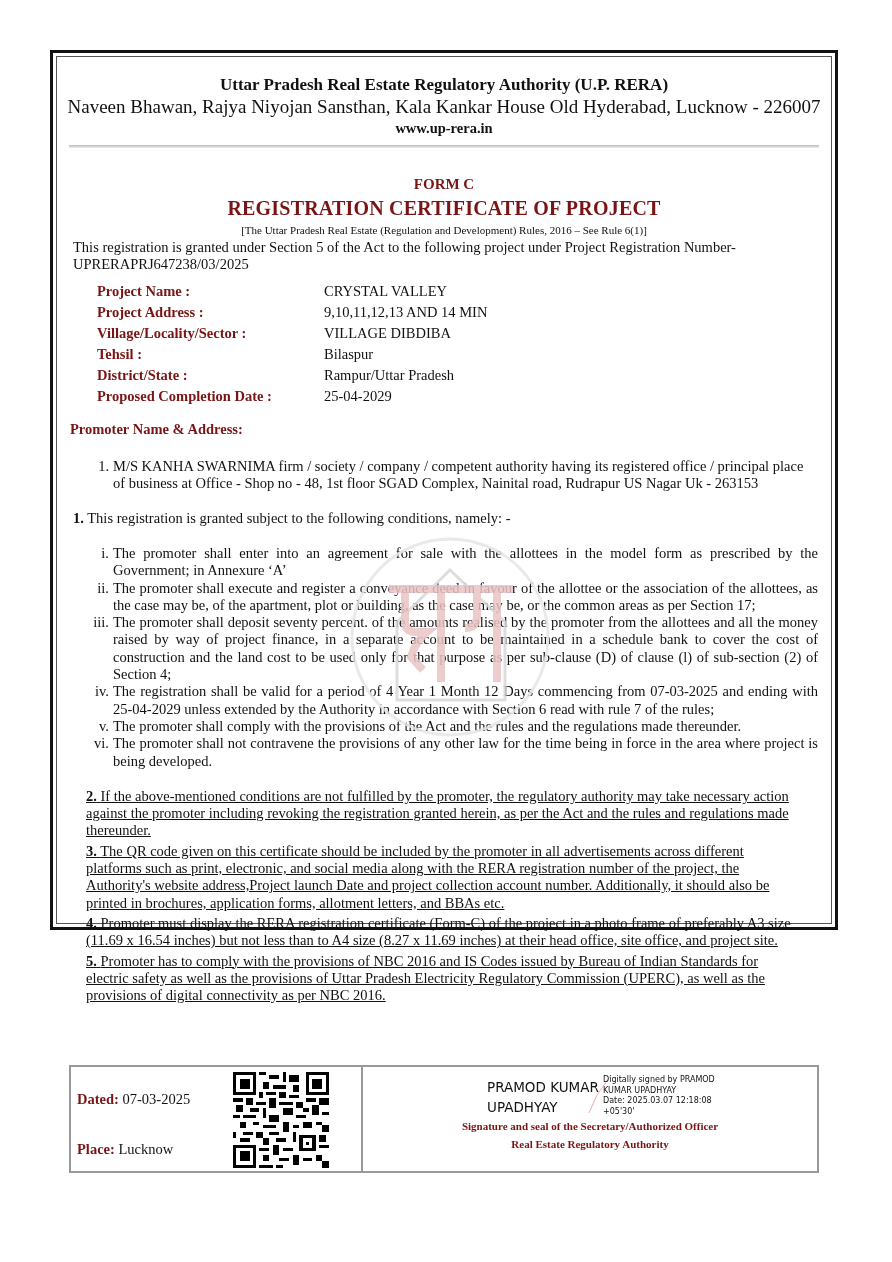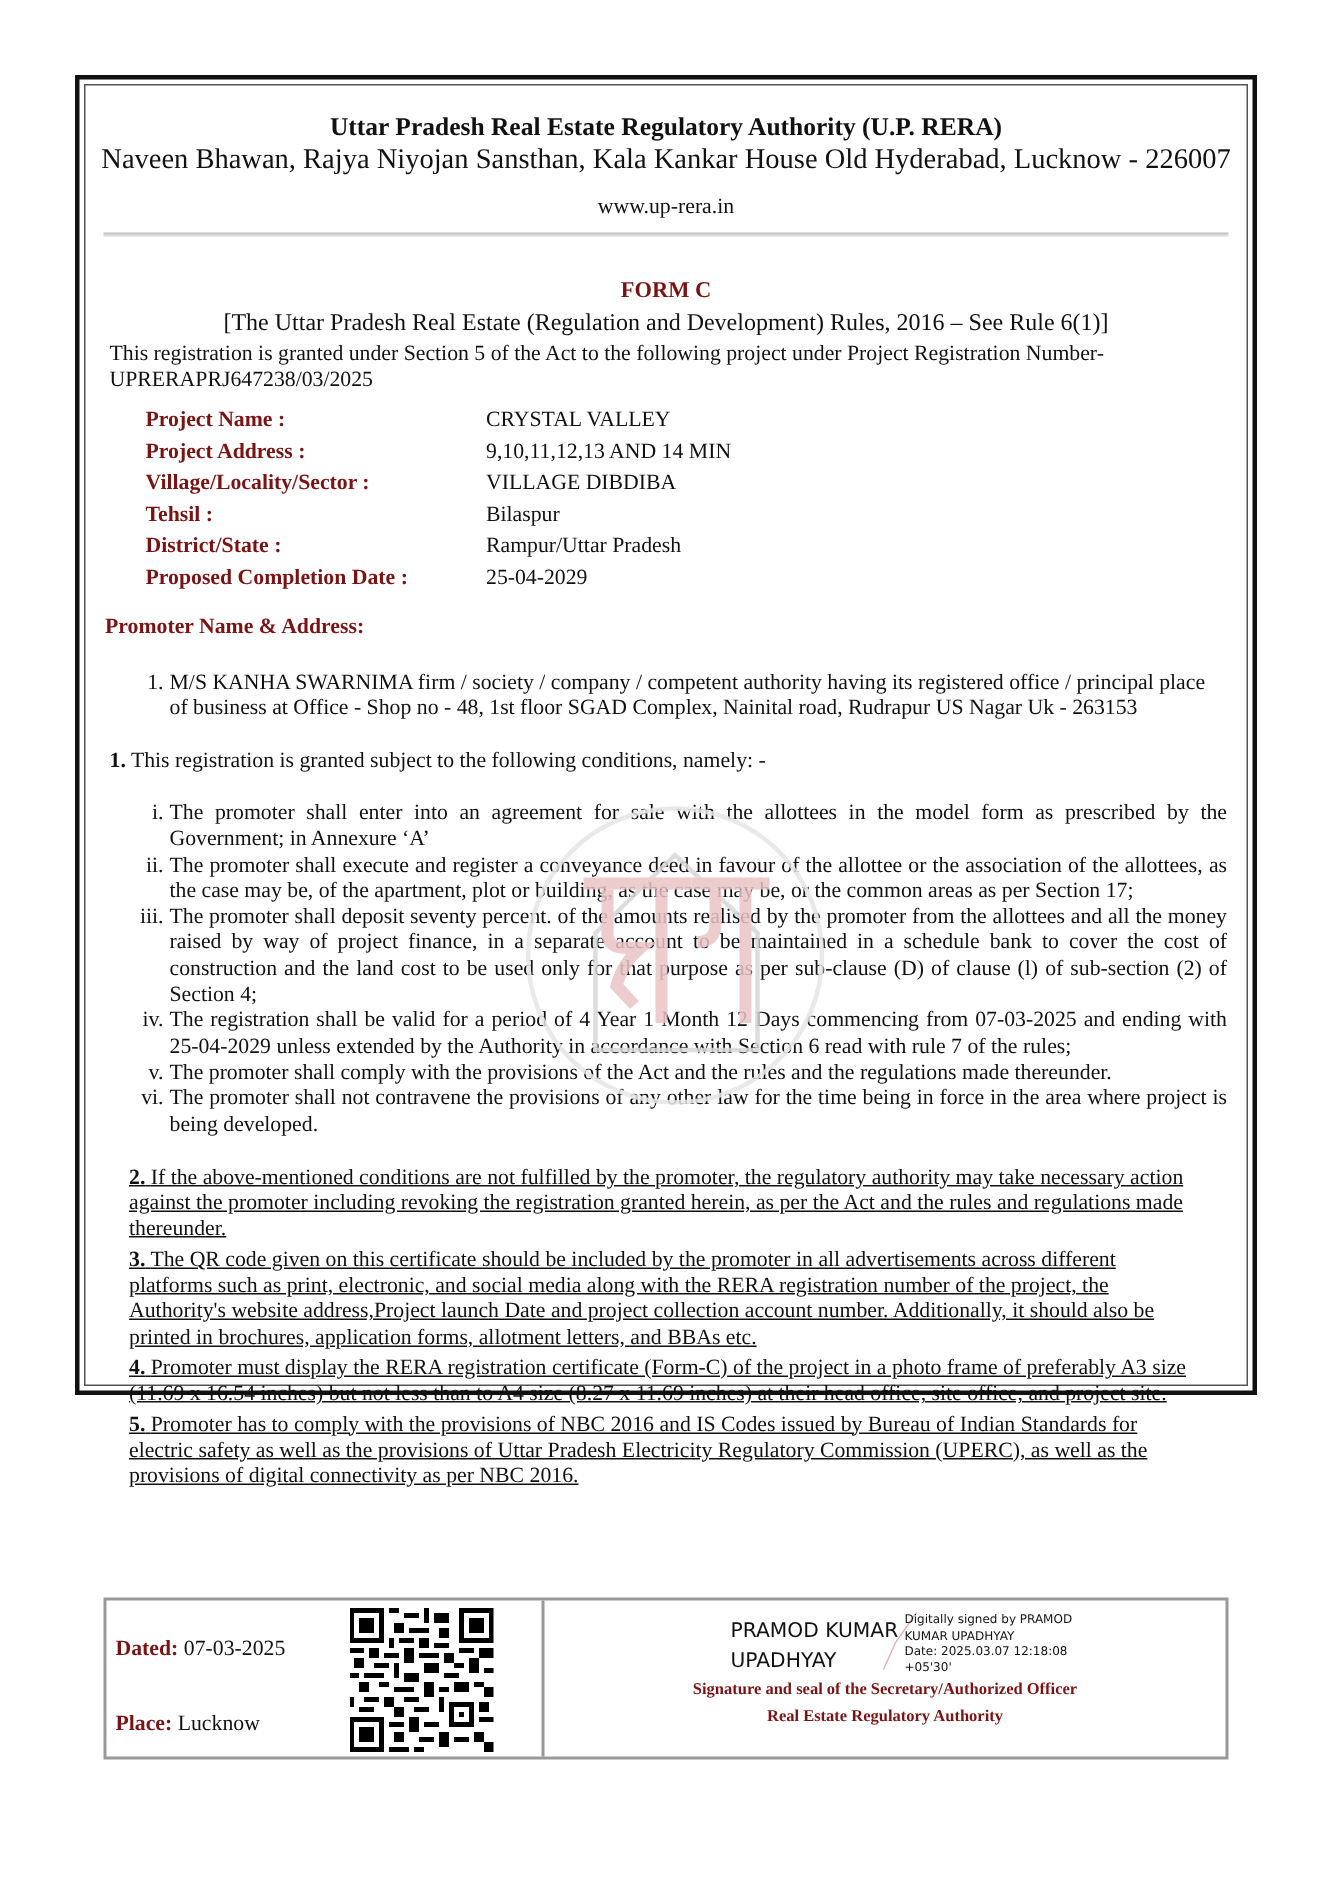--- a/index.html
+++ b/index.html
@@ -8,25 +8,25 @@
     position: absolute; left: 50px; top: 50px; width: 788px; height: 880px;
     border: 3px solid #111; box-sizing: border-box;
   }
   .inner {
     position: absolute; left: 3px; top: 3px; right: 3px; bottom: 3px;
     border: 1px solid #555;
   }
   .header { text-align: center; padding-top: 18px; }
   .org-title { font-weight: bold; font-size: 17px; }
   .org-address { font-size: 19px; margin-top: 1px; }
-  .org-web { font-weight: normal; font-size: 14.5px; margin-top: 12px; }
+  .org-web { font-weight: bold; font-size: 14.5px; margin-top: 2px; }
   .hr { margin: 8px 12px 0 12px; height: 3px; background: linear-gradient(#bbb, #eee); }
   .form-label { text-align: center; color: #7a1414; font-weight: bold; font-size: 15px; margin-top: 28px; }
   .cert-title { text-align: center; color: #7a1414; font-weight: bold; font-size: 20px; margin-top: 4px; letter-spacing: 0.2px; }
-  .rules-ref { text-align: center; font-size: 16px; margin-top: 4px; }
+  .rules-ref { text-align: center; font-size: 11px; margin-top: 4px; }
   .intro { font-size: 14.5px; margin: 3px 16px 0 16px; line-height: 17px; }
   .details { margin: 8px 0 0 16px; font-size: 14.5px; }
   .details .row { display: flex; height: 21px; align-items: center; }
   .details .lbl { width: 227px; color: #7a1414; font-weight: bold; margin-left: 24px; }
   .details .val { }
   .promoter-heading { color: #7a1414; font-weight: bold; font-size: 14.5px; margin: 14px 0 0 13px; }
   .promoter-list { margin: 20px 16px 0 0; font-size: 14.5px; line-height: 17px; display: flex; }
   .promoter-list .num { width: 52px; text-align: right; padding-right: 4px; flex: none; }
   .cond-intro { font-size: 14.5px; margin: 18px 16px 0 16px; }
   .cond-intro b { font-weight: bold; }
@@ -58,20 +58,21 @@
   <div class="inner">
 
     <div class="header">
       <div class="org-title">Uttar Pradesh Real Estate Regulatory Authority (U.P. RERA)</div>
       <div class="org-address">Naveen Bhawan, Rajya Niyojan Sansthan, Kala Kankar House Old Hyderabad, Lucknow - 226007</div>
       <div class="org-web">www.up-rera.in</div>
     </div>
     <div class="hr"></div>
 
     <div class="form-label">FORM C</div>
+    <div class="cert-title">REGISTRATION CERTIFICATE OF PROJECT</div>
     <div class="rules-ref">[The Uttar Pradesh Real Estate (Regulation and Development) Rules, 2016 – See Rule 6(1)]</div>
     <div class="intro">
       <span>This registration is granted under Section 5 of the Act to the following project under Project Registration Number-</span><br>
       <span>UPRERAPRJ647238/03/2025</span>
     </div>
 
     <div class="details">
       <div class="row">
         <span class="lbl">Project Name :</span>
         <span class="val">CRYSTAL VALLEY</span>

